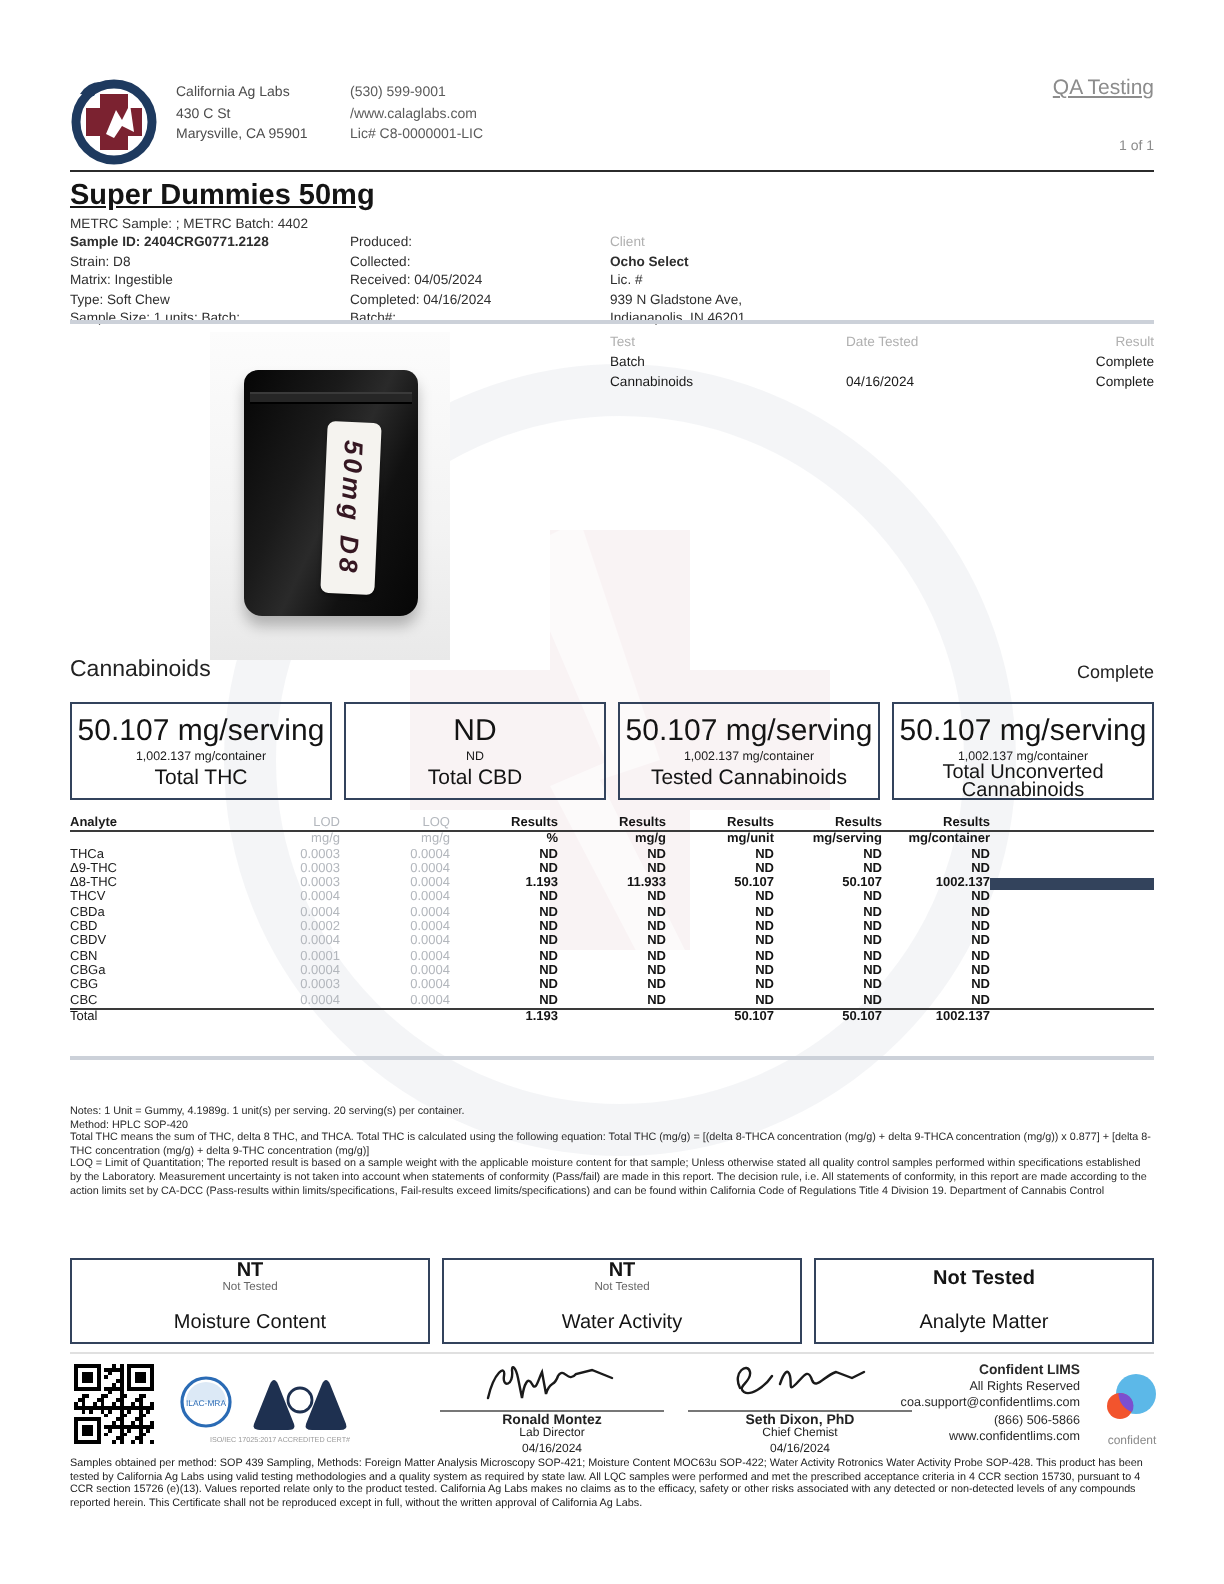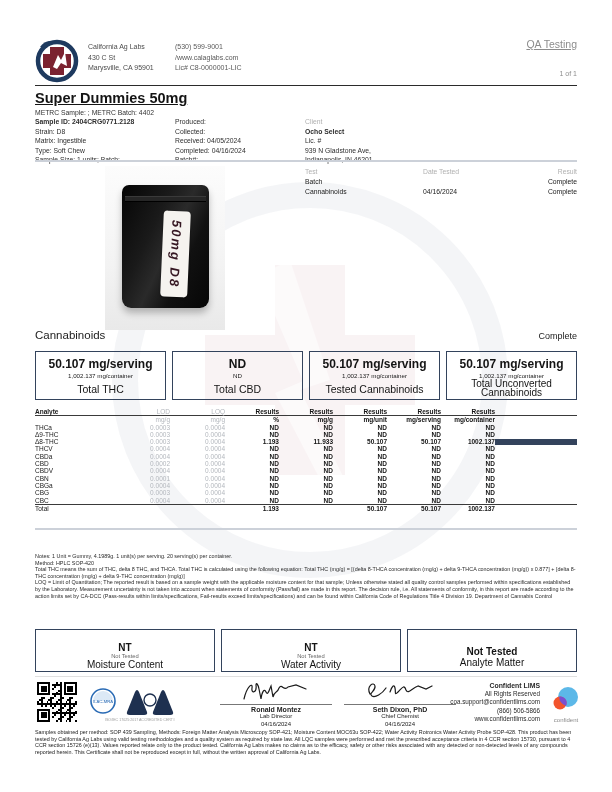--- a/index.html
+++ b/index.html
@@ -48,21 +48,21 @@
   .sumrow{display:flex;font-size:6.8px;line-height:10px;}
   .sumrow .c-test{width:118px;} .sumrow .c-date{width:94px;} .sumrow .c-res{flex:1;text-align:right;}
   .sumhead{color:#b0b0b0;}
 
   
   #cann-title{left:35px;top:329px;font-size:11.5px;color:#222;}
   #cann-status{right:35px;top:331px;font-size:9px;color:#222;}
   .resbox{top:351px;width:131px;height:49px;border:1.6px solid #33435c;box-sizing:border-box;
           display:flex;flex-direction:column;align-items:center;text-align:center;padding-top:5px;}
   #box0{left:35px;} #box1{left:172px;} #box2{left:309px;} #box3{left:446px;}
-  .resbox .v{font-size:12px;font-weight:700;color:#141414;}
+  .resbox .v{font-size:15px;font-weight:400;color:#141414;}
   .resbox .s{font-size:6.2px;margin-top:1px;color:#1a1a1a;}
   .resbox .l{font-size:10.5px;margin-top:auto;padding-bottom:4px;color:#141414;}
   #box3 .l{font-size:10px;line-height:9px;padding-bottom:3px;}
 
   
   #analyte-table{left:35px;top:408px;width:542px;border-collapse:collapse;table-layout:fixed;}
   #analyte-table th,#analyte-table td{padding:0;font-size:6.5px;line-height:7.3px;
       font-weight:400;white-space:nowrap;vertical-align:bottom;}
   #analyte-table col.w0{width:80px;} #analyte-table col.w1,#analyte-table col.w2{width:55px;}
   #analyte-table col.wr{width:54px;} #analyte-table col.w8{width:82px;}
@@ -78,21 +78,21 @@
   tr.total td.c1,tr.total td.c2{color:transparent;}
   td.c8{padding-left:5px;}
   .rowbar{height:5.5px;background:#33435c;margin-bottom:0.5px;}
 
   
   #notes{left:35px;top:553px;width:542px;font-size:5.4px;line-height:6.6px;color:#2a2a2a;}
   #notes p{margin:0;}
 
   
   .ntbox{top:629px;height:43px;border:1.6px solid #33435c;box-sizing:border-box;
-         display:flex;flex-direction:column;align-items:center;text-align:center;padding-top:12px;}
+         display:flex;flex-direction:column;align-items:center;text-align:center;padding-top:0;}
   #nt0{left:35px;width:180px;} #nt1{left:221px;width:180px;} #nt2{left:407px;width:170px;}
   .ntbox .v{font-size:10px;font-weight:700;color:#141414;}
   .ntbox .s{font-size:5.8px;color:#666;}
   .ntbox .l{font-size:10px;margin-top:auto;padding-bottom:4px;color:#141414;}
   #nt2 .v{margin-top:4px;}
 
   
   #qr{left:37px;top:682px;width:40px;height:40px;}
   #accreditation{left:85px;top:686px;width:110px;height:36px;}
   #accr-caption{left:80px;top:718px;width:120px;font-size:3.6px;color:#9a9a9a;text-align:center;}

